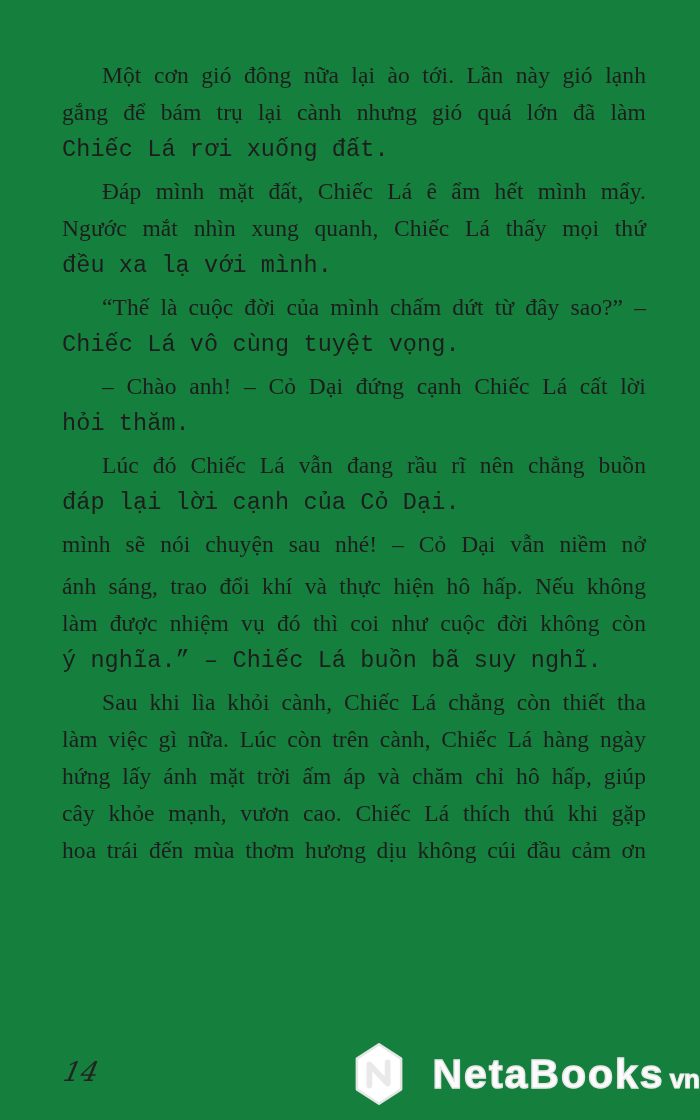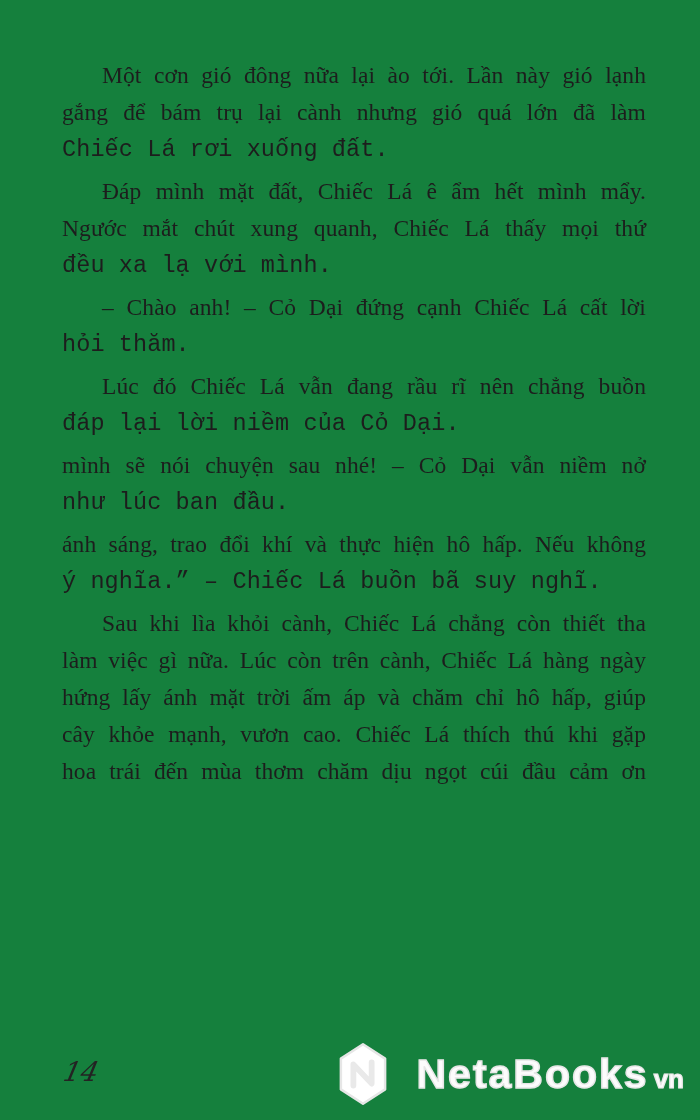--- a/index.html
+++ b/index.html
@@ -45,21 +45,21 @@
     left: 64px;
     top: 1056px;
     font-family: "DejaVu Serif", serif;
     font-style: italic;
     font-size: 27px;
     color: #232323;
     transform: skewX(-12deg);
   }
   .watermark {
     position: absolute;
-    right: 16px;
+    right: 0;
     top: 1042px;
     display: flex;
     align-items: center;
     gap: 28px;
     justify-content: flex-end;
   }
   .wm-logo {
     display: block;
   }
   .wm-text {
@@ -89,45 +89,49 @@
 <div class="page">
 
   <div class="text-block">
       <div class="para">
         <div class="line first">Một cơn gió đông nữa lại ào tới. Lần này gió lạnh</div>
         <div class="line">gắng để bám trụ lại cành nhưng gió quá lớn đã làm</div>
         <div class="line last">Chiếc Lá rơi xuống đất.</div>
       </div>
       <div class="para">
         <div class="line first">Đáp mình mặt đất, Chiếc Lá ê ẩm hết mình mẩy.</div>
-        <div class="line">Ngước mắt chút xung quanh, Chiếc Lá thấy mọi thứ</div>
+        <div class="line">Ngước mắt nhìn xung quanh, Chiếc Lá thấy mọi thứ</div>
         <div class="line last">đều xa lạ với mình.</div>
+      </div>
+      <div class="para">
+        <div class="line first">“Thế là cuộc đời của mình chấm dứt từ đây sao?” –</div>
+        <div class="line last">Chiếc Lá vô cùng tuyệt vọng.</div>
       </div>
       <div class="para">
         <div class="line first">– Chào anh! – Cỏ Dại đứng cạnh Chiếc Lá cất lời</div>
         <div class="line last">hỏi thăm.</div>
       </div>
       <div class="para">
         <div class="line first">Lúc đó Chiếc Lá vẫn đang rầu rĩ nên chẳng buồn</div>
-        <div class="line last">đáp lại lời niềm của Cỏ Dại.</div>
+        <div class="line last">đáp lại lời cạnh của Cỏ Dại.</div>
       </div>
       <div class="para">
         <div class="line">mình sẽ nói chuyện sau nhé! – Cỏ Dại vẫn niềm nở</div>
-        <div class="line last">như lúc ban đầu.</div>
       </div>
       <div class="para">
         <div class="line">ánh sáng, trao đổi khí và thực hiện hô hấp. Nếu không</div>
+        <div class="line">làm được nhiệm vụ đó thì coi như cuộc đời không còn</div>
         <div class="line last">ý nghĩa.” – Chiếc Lá buồn bã suy nghĩ.</div>
       </div>
       <div class="para">
         <div class="line first">Sau khi lìa khỏi cành, Chiếc Lá chẳng còn thiết tha</div>
         <div class="line">làm việc gì nữa. Lúc còn trên cành, Chiếc Lá hàng ngày</div>
         <div class="line">hứng lấy ánh mặt trời ấm áp và chăm chỉ hô hấp, giúp</div>
         <div class="line">cây khỏe mạnh, vươn cao. Chiếc Lá thích thú khi gặp</div>
-        <div class="line">hoa trái đến mùa thơm chăm dịu ngọt cúi đầu cảm ơn</div>
+        <div class="line">hoa trái đến mùa thơm hương dịu không cúi đầu cảm ơn</div>
       </div>
     </div>
 
   <div class="page-number">14</div>
 
   <div class="watermark">
     <svg class="wm-logo" width="50" height="64" viewBox="0 0 52 66" xmlns="http://www.w3.org/2000/svg">
       <polygon points="26,2 49,17 49,49 26,64 3,49 3,17" fill="#ffffff" stroke="#e6e6e6" stroke-width="2.6" stroke-linejoin="round"></polygon>
       <polyline points="16,45 16,23 35,43 35,21" fill="none" stroke="#e9e9e9" stroke-width="6" stroke-linecap="round" stroke-linejoin="round"></polyline>
     </svg>

